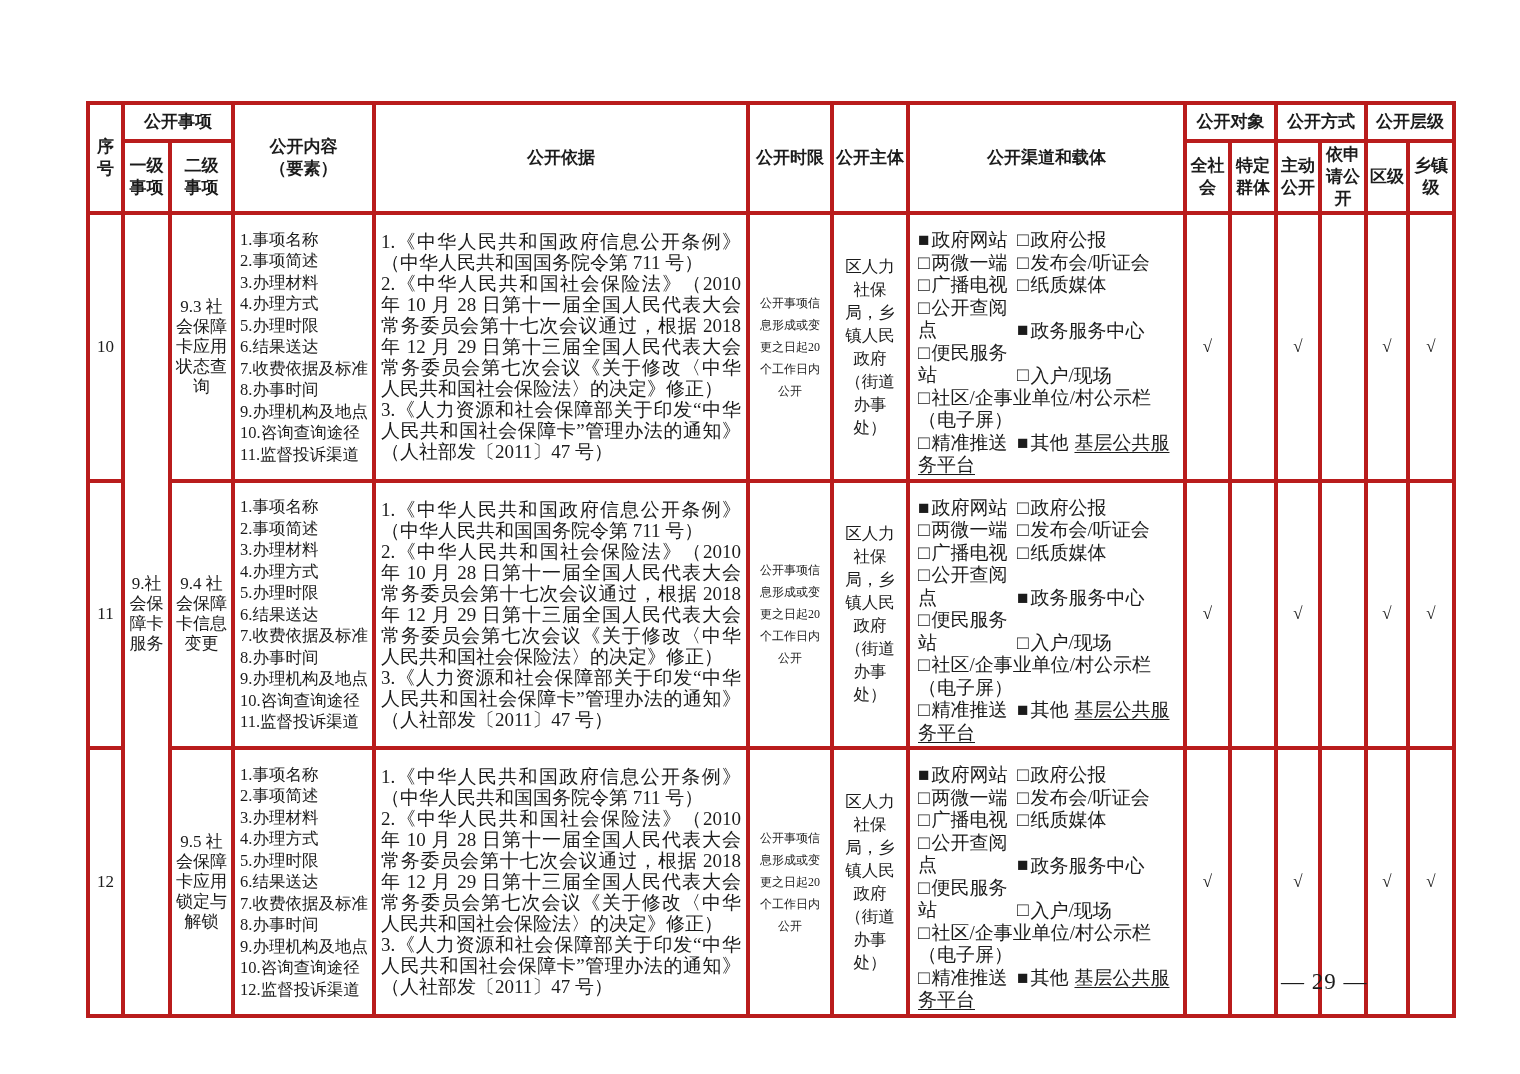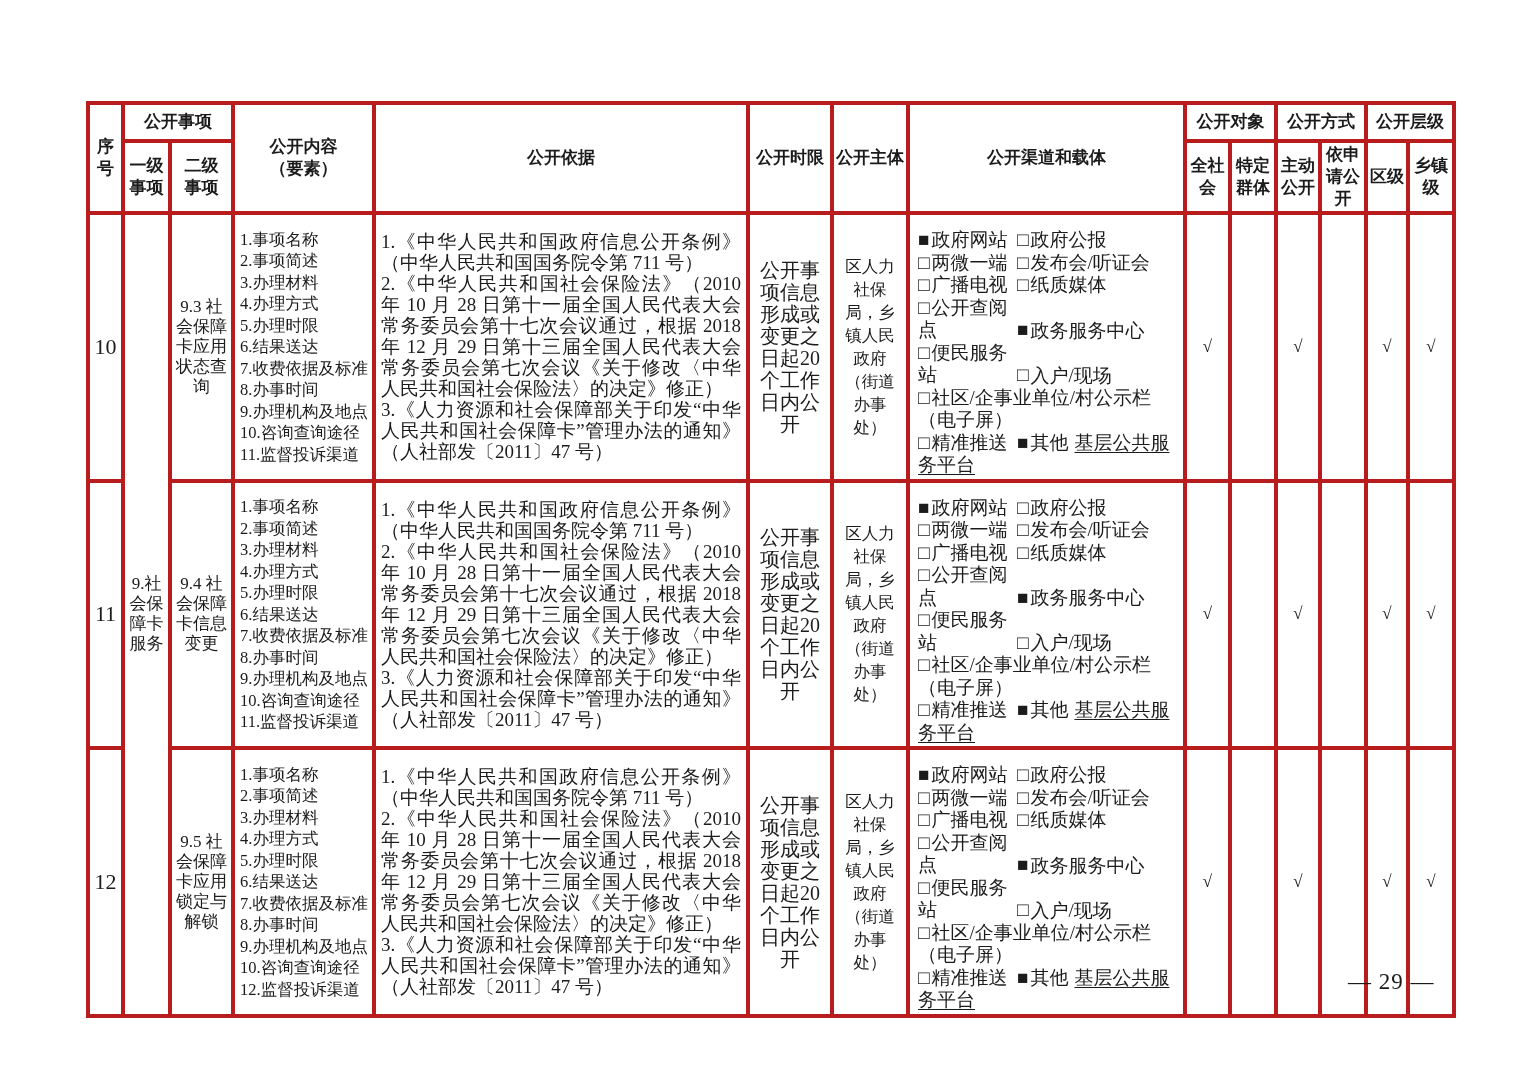--- a/index.html
+++ b/index.html
@@ -7,34 +7,34 @@
        font-family:"Liberation Serif","DejaVu Serif",serif;}
   .sheet{position:relative;width:1520px;height:1074px;background:#fff;overflow:hidden;}
   table.grid{position:absolute;left:86px;top:101px;width:1366px;
              border-collapse:collapse;table-layout:fixed;}
   .grid th,.grid td{border:4px solid #b91c1c;vertical-align:middle;text-align:center;
                     padding:2px;overflow:hidden;}
   .grid th{font-family:"Liberation Sans","DejaVu Sans",sans-serif;font-weight:600;
            font-size:17px;line-height:22px;white-space:pre-line;padding:1px;}
   tr.hr1{height:38px;} tr.hr2{height:53px;}
   tr.br1{height:258px;} tr.br2{height:250px;} tr.br3{height:252px;}
-  td.cell-seq{font-size:22px;}
+  td.cell-seq{font-size:17px;}
   td.cell-level1,td.cell-level2{font-size:17px;line-height:20px;padding:2px 3px;}
   td.cell-content{text-align:left;font-size:16.5px;line-height:21.5px;
                   padding:2px 2px 2px 5px;white-space:pre-line;}
   td.cell-basis{text-align:justify;font-size:19px;line-height:21px;
                 padding:2px 5px;white-space:pre-line;}
-  td.cell-time{font-size:20px;line-height:22px;padding:10px;}
+  td.cell-time{font-size:12px;line-height:22px;padding:10px;}
   td.cell-subject{font-size:16.5px;line-height:23px;padding:2px 4px;}
   td.cell-channels{text-align:left;font-size:19px;line-height:22.5px;padding:14px 4px 2px 8px;}
   td.mark{font-size:17px;}
   .ch-c1{display:inline-block;width:99px;}
   .box{margin-right:2px;}
   .ch-other{text-decoration:underline;text-underline-offset:3px;margin-left:6px;}
-  .pagenum{position:absolute;left:1348px;top:969px;font-size:23px;letter-spacing:1px;}
+  .pagenum{position:absolute;left:1281px;top:969px;font-size:23px;letter-spacing:1px;}
 </style>
 </head>
 <body>
 
 <div class="sheet">
 
   <table class="grid">
     <colgroup>
       <col style="width:35px">
         <col style="width:47px">

